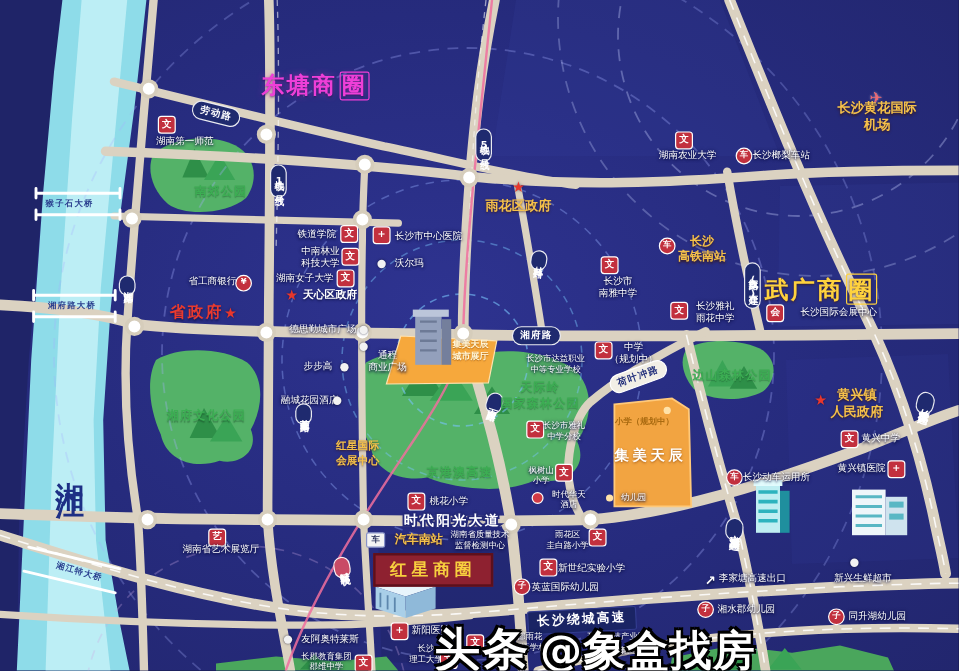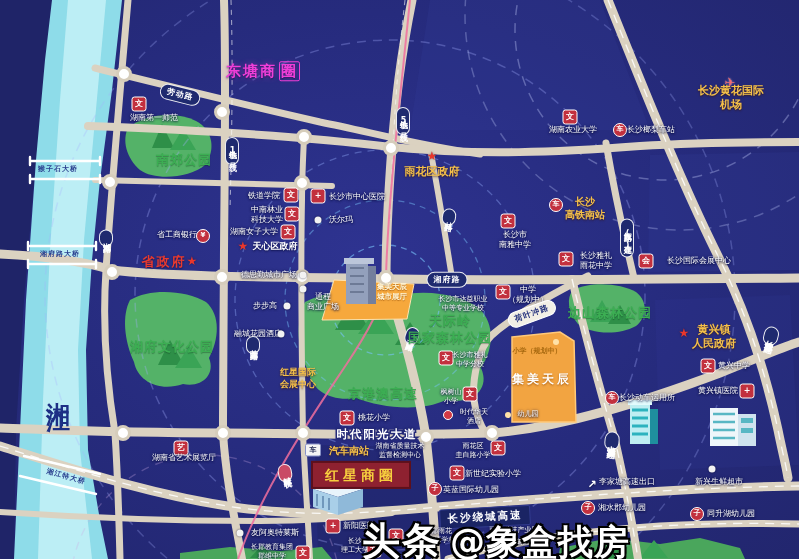--- a/index.html
+++ b/index.html
@@ -23,21 +23,21 @@
   .pill.vert,.pill-b.vert,.pill-r.vert{padding:6px 2px;border-radius:8px;}
   .pill-b{font-size:9px;}
   .pill-w{background:#f2efe6;color:#23307c;border-color:#fff;}
   .pill-r{background:#c94b66;}
   .badge-dark{background:#1a2464;color:#fff;font-weight:bold;font-size:10.5px;padding:2px 7px;letter-spacing:2px;border-radius:2px;border:1px solid #323c8f;}
   .badge-red{background:#8e2130;border:2px solid #5c101c;color:#f7cf3e;font-weight:bold;font-size:14px;letter-spacing:4px;padding:3px 12px;}
   .roadtext{color:#fff;font-weight:900;font-size:11.5px;letter-spacing:2px;-webkit-text-stroke:3px #252a78;paint-order:stroke fill;
             text-shadow:0 0 3px #252a78;}
   .bridge{color:#2a3f8f;font-size:7px;font-weight:bold;letter-spacing:1px;}
   .river-name{color:#1d2f85;font-size:24px;font-weight:bold;letter-spacing:8px;}
-  .park{color:#3cae53;font-size:13px;font-weight:bold;letter-spacing:1px;text-shadow:0 1px 1px rgba(8,40,20,.35);}
+  .park{color:#3cae53;font-size:10px;font-weight:bold;letter-spacing:1px;text-shadow:0 1px 1px rgba(8,40,20,.35);}
   .site-in{color:#a96a10;font-size:7px;font-weight:bold;}
   .site-name{color:#fff;font-size:12px;font-weight:bold;letter-spacing:3px;text-shadow:0 1px 2px rgba(130,60,0,.65);}
   .flag-text{color:#fff6d8;font-size:7.5px;font-weight:bold;text-shadow:0 1px 1px rgba(140,70,0,.6);}
   .icon{display:flex;align-items:center;justify-content:center;}
   .ic-sq{width:13px;height:13px;background:#c2303e;border:1px solid #fff;border-radius:3px;color:#fff;font-size:8px;font-weight:bold;}
   .ic-circle{width:12px;height:12px;background:#c2303e;border:1px solid #fff;border-radius:50%;color:#fff;font-size:7px;font-weight:bold;}
   .ic-wsq{width:14px;height:11px;background:#f4f4f4;border:1px solid #8892c8;border-radius:2px;color:#222a55;font-size:7px;font-weight:bold;}
   .ic-dot{width:7px;height:7px;background:#f2f2f2;border-radius:50%;box-shadow:0 0 2px rgba(0,0,30,.7);}
   .ic-odot{width:6px;height:6px;background:#ffe2a8;border-radius:50%;}
   .ic-reddot{width:8px;height:8px;background:#d23a45;border:1px solid #fff;border-radius:50%;}
@@ -194,21 +194,21 @@
         <circle cx="426" cy="437" r="6.5"></circle>
         <circle cx="492" cy="433" r="6.5"></circle>
     </g>
   </svg>
 
   <div id="labels">
       <div class="lbl pill" style="left: 180px; top: 95px; transform: translate(-50%, -50%) rotate(14deg);">劳动路</div>
       <div class="lbl icon ic-sq" style="left: 139px; top: 104px; transform: translate(-50%, -50%);">文</div>
       <div class="lbl poi" style="left: 154px; top: 118px; transform: translate(-50%, -50%);">湖南第一师范</div>
       <div class="lbl park" style="left: 184px; top: 160px; transform: translate(-50%, -50%);">南郊公园</div>
-      <div class="lbl bc-m boxlast" style="left: 263px; top: 72px; transform: translate(-50%, -50%); font-size: 15px;"><span>东塘商</span><span class="boxchar">圈</span></div>
+      <div class="lbl bc-m boxlast" style="left: 263px; top: 72px; transform: translate(-50%, -50%); font-size: 19px;"><span>东塘商</span><span class="boxchar">圈</span></div>
       <div class="lbl pill vert" style="left: 232px; top: 151px; transform: translate(-50%, -50%);">地铁1号线</div>
       <div class="lbl bridge" style="left: 58px; top: 170px; transform: translate(-50%, -50%);">猴子石大桥</div>
       <div class="lbl pill vert" style="left: 106px; top: 238px; transform: translate(-50%, -50%);">湘江路</div>
       <div class="lbl bridge" style="left: 60px; top: 255px; transform: translate(-50%, -50%);">湘府路大桥</div>
       <div class="lbl river-name vert" style="left: 58px; top: 390px; transform: translate(-50%, -50%);">湘江</div>
       <div class="lbl bridge" style="left: 66px; top: 477px; transform: translate(-50%, -50%) rotate(16deg);">湘江特大桥</div>
       <div class="lbl pill vert" style="left: 403px; top: 121px; transform: translate(-50%, -50%);">地铁5号线</div>
       <div class="lbl icon ic-star" style="left: 432px; top: 157px; transform: translate(-50%, -50%);">★</div>
       <div class="lbl gov-y" style="left: 432px; top: 172px; transform: translate(-50%, -50%); font-size: 11px;">雨花区政府</div>
       <div class="lbl icon ic-sq" style="left: 318px; top: 196px; transform: translate(-50%, -50%);">+</div>
@@ -276,20 +276,21 @@
       <div class="lbl icon ic-sq" style="left: 570px; top: 117px; transform: translate(-50%, -50%);">文</div>
       <div class="lbl poi" style="left: 573px; top: 130px; transform: translate(-50%, -50%);">湖南农业大学</div>
       <div class="lbl icon ic-circle" style="left: 620px; top: 130px; transform: translate(-50%, -50%);">车</div>
       <div class="lbl poi" style="left: 651px; top: 130px; transform: translate(-50%, -50%);">长沙榔梨车站</div>
       <div class="lbl icon ic-plane" style="left: 730px; top: 83px; transform: translate(-50%, -50%);">✈</div>
       <div class="lbl gov-y" style="left: 731px; top: 98px; transform: translate(-50%, -50%); font-size: 11px;">长沙黄花国际机场</div>
       <div class="lbl icon ic-circle" style="left: 556px; top: 205px; transform: translate(-50%, -50%);">车</div>
       <div class="lbl gov-y" style="left: 585px; top: 208px; transform: translate(-50%, -50%);">长沙
 高铁南站</div>
       <div class="lbl pill vert" style="left: 627px; top: 238px; transform: translate(-50%, -50%);">红旗路(在建)</div>
+      <div class="lbl bc-y boxlast" style="left: 684px; top: 241px; transform: translate(-50%, -50%); font-size: 20px;"><span>武广商</span><span class="boxchar">圈</span></div>
       <div class="lbl icon ic-sq" style="left: 646px; top: 261px; transform: translate(-50%, -50%);">会</div>
       <div class="lbl poi" style="left: 699px; top: 261px; transform: translate(-50%, -50%);">长沙国际会展中心</div>
       <div class="lbl icon ic-sq" style="left: 566px; top: 259px; transform: translate(-50%, -50%);">文</div>
       <div class="lbl poi" style="left: 596px; top: 261px; transform: translate(-50%, -50%);">长沙雅礼
 雨花中学</div>
       <div class="lbl pill-b vert" style="left: 771px; top: 336px; transform: translate(-50%, -50%) rotate(14deg);">长株潭高速</div>
       <div class="lbl icon ic-star" style="left: 684px; top: 334px; transform: translate(-50%, -50%);">★</div>
       <div class="lbl gov-y" style="left: 714px; top: 337px; transform: translate(-50%, -50%); font-size: 11px;">黄兴镇
 人民政府</div>
       <div class="lbl icon ic-sq" style="left: 708px; top: 366px; transform: translate(-50%, -50%);">文</div>

